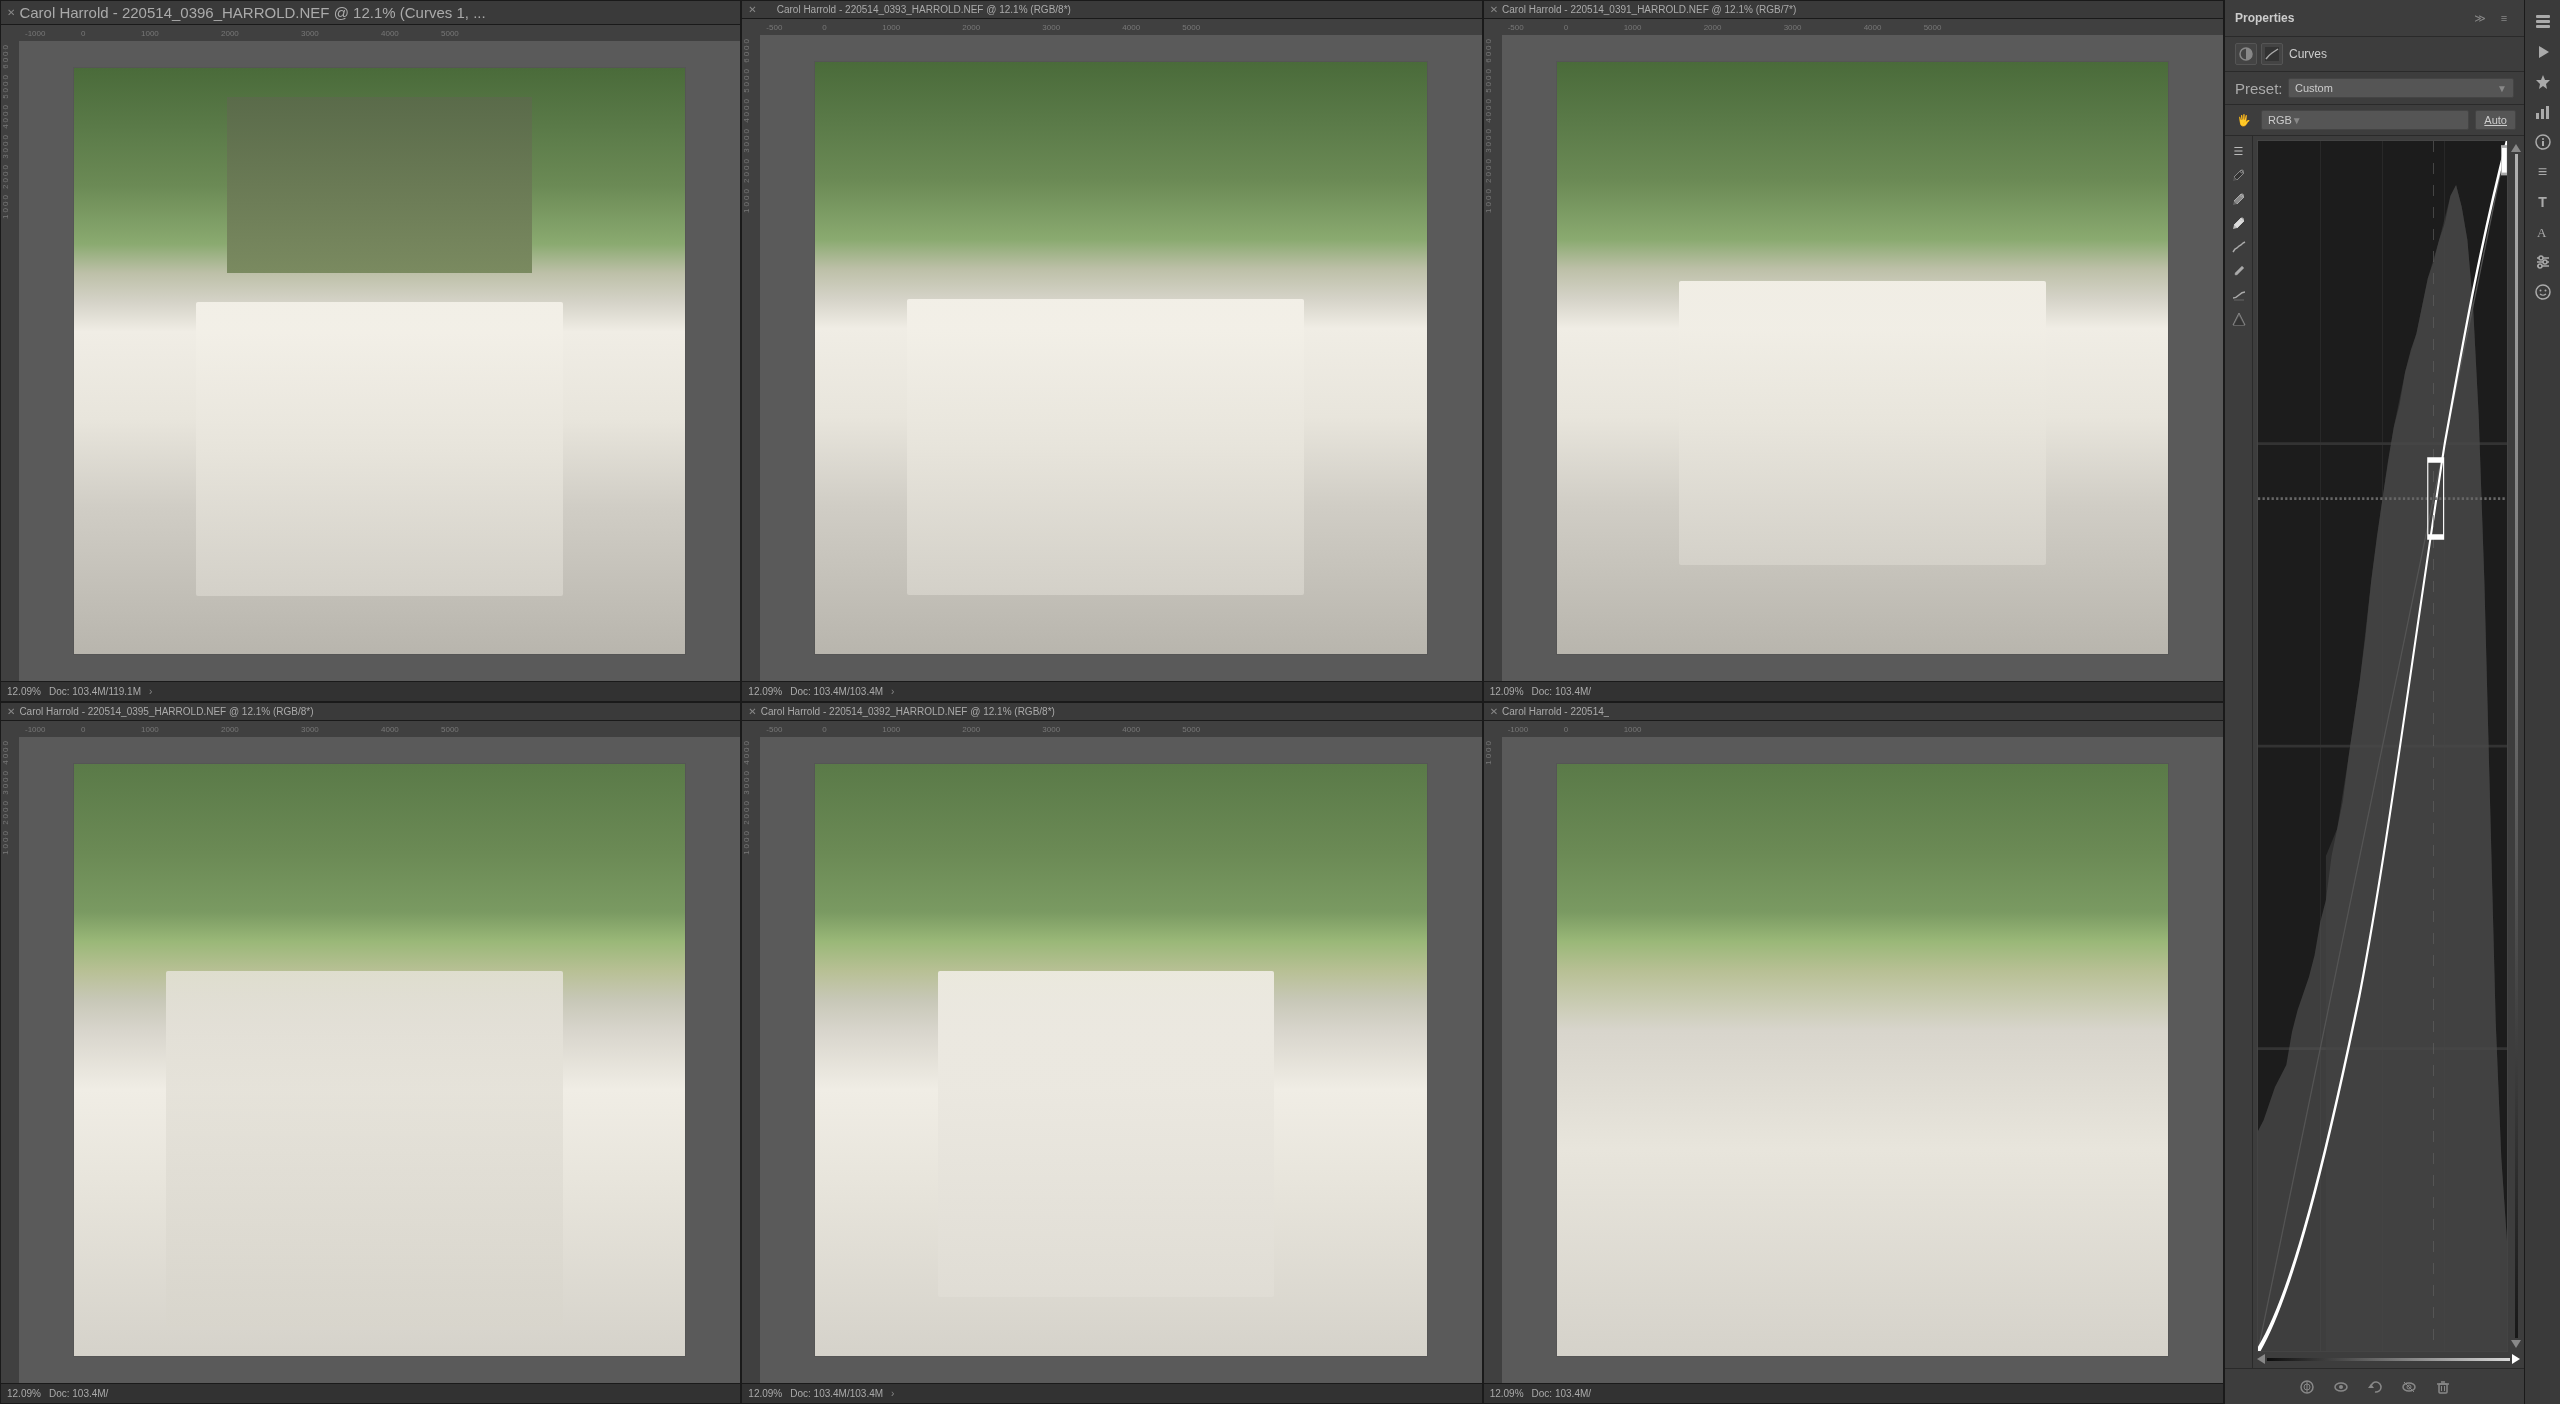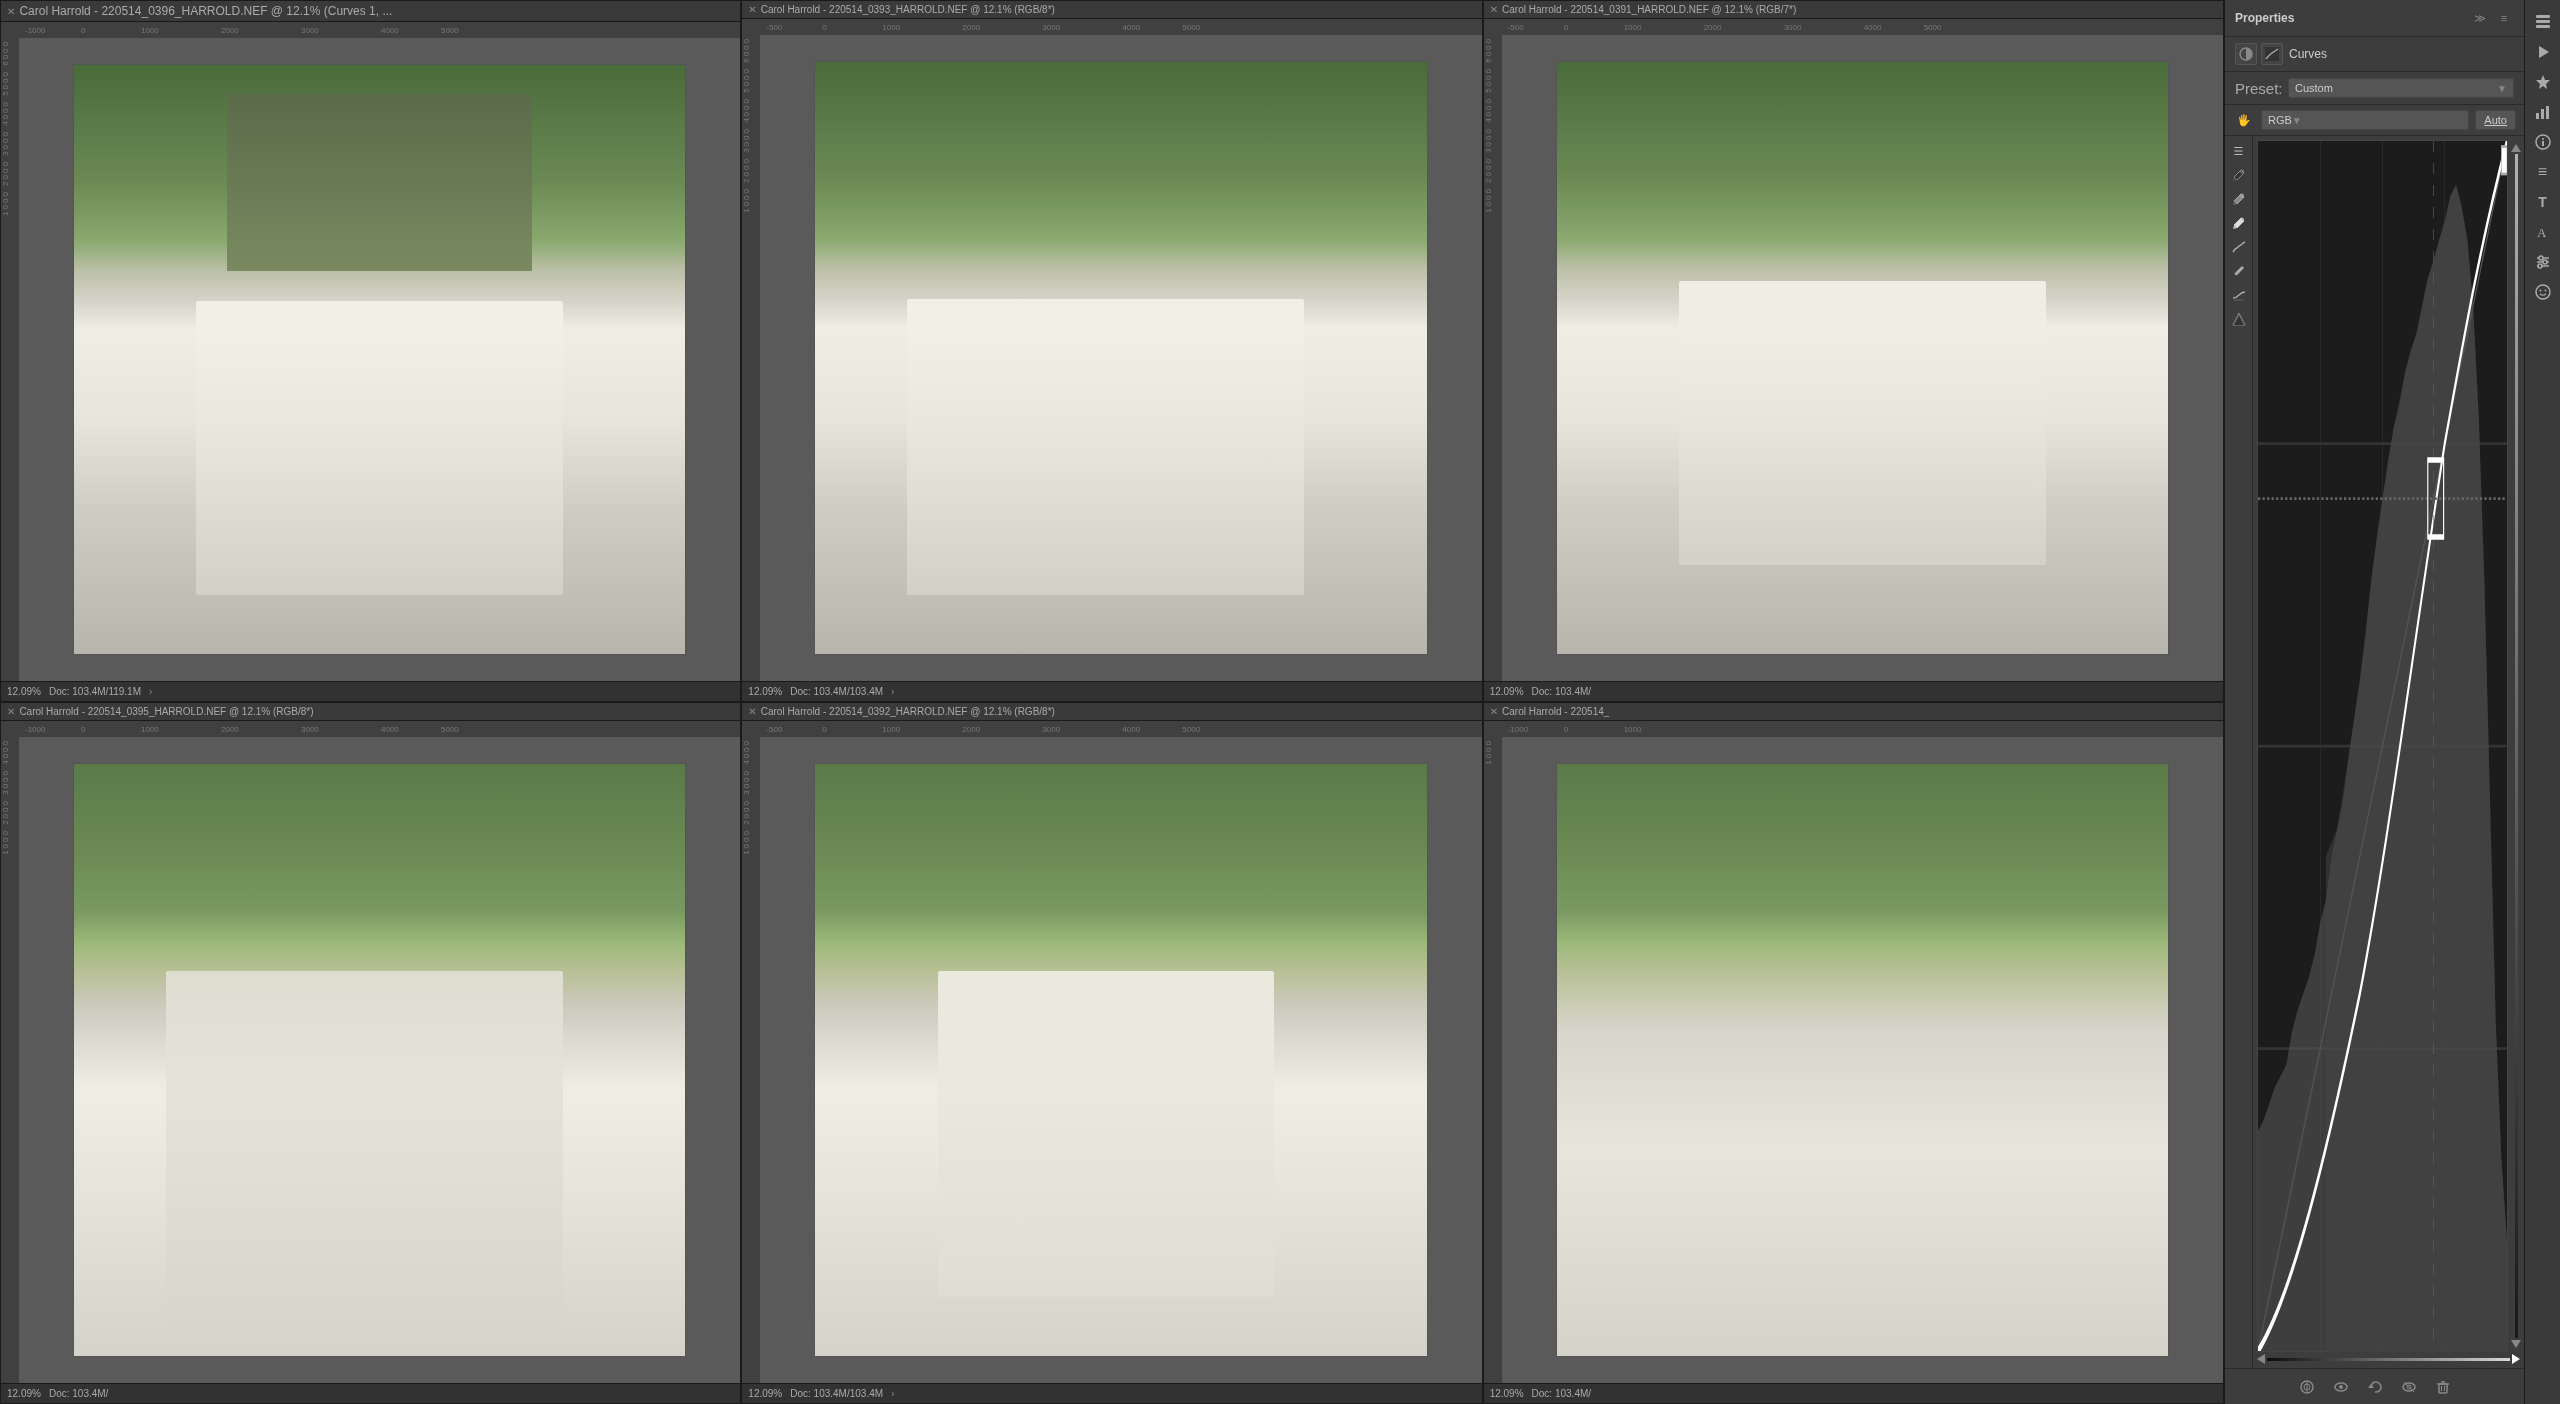--- a/index.html
+++ b/index.html
@@ -288,21 +288,21 @@
 </head>
 <body>
 
 <div class="main-layout">
 
   <div class="canvas-area">
 
     <div class="image-panel">
       <div class="image-panel-titlebar">
         <span class="close-btn">✕</span>
-        <span style="font-size:12px;overflow:hidden;white-space:nowrap;text-overflow:ellipsis;">Carol Harrold - 220514_0396_HARROLD.NEF @ 12.1% (Curves 1, ...</span>
+        <span style="font-size:15px;overflow:hidden;white-space:nowrap;text-overflow:ellipsis;">Carol Harrold - 220514_0396_HARROLD.NEF @ 12.1% (Curves 1, ...</span>
       </div>
       <div class="ruler-top" style="height:16px;background:#404040;display:flex;align-items:center;overflow:hidden;padding-left:20px;">
         <span style="font-size:8px;color:#777;position:absolute;left:24px;">-1000</span>
         <span style="font-size:8px;color:#777;position:absolute;left:80px;">0</span>
         <span style="font-size:8px;color:#777;position:absolute;left:140px;">1000</span>
         <span style="font-size:8px;color:#777;position:absolute;left:220px;">2000</span>
         <span style="font-size:8px;color:#777;position:absolute;left:300px;">3000</span>
         <span style="font-size:8px;color:#777;position:absolute;left:380px;">4000</span>
         <span style="font-size:8px;color:#777;position:absolute;left:440px;">5000</span>
       </div>
@@ -323,21 +323,21 @@
       <div class="image-status-bar">
         <span>12.09%</span>
         <span>Doc: 103.4M/119.1M</span>
         <span class="status-arrow">›</span>
       </div>
     </div>
 
     <div class="image-panel">
       <div class="image-panel-titlebar">
         <span class="close-btn">✕</span>
-        <span style="font-size:10px;overflow:hidden;white-space:nowrap;text-overflow:ellipsis;">Carol Harrold - 220514_0393_HARROLD.NEF @ 12.1% (RGB/8*)</span>
+        <span style="font-size:10px;overflow:hidden;white-space:nowrap;text-overflow:ellipsis;margin-left:16px;">Carol Harrold - 220514_0393_HARROLD.NEF @ 12.1% (RGB/8*)</span>
       </div>
       <div class="ruler-top" style="height:16px;background:#404040;display:flex;align-items:center;overflow:hidden;padding-left:20px;">
         <span style="font-size:8px;color:#777;position:absolute;left:24px;">-500</span>
         <span style="font-size:8px;color:#777;position:absolute;left:80px;">0</span>
         <span style="font-size:8px;color:#777;position:absolute;left:140px;">1000</span>
         <span style="font-size:8px;color:#777;position:absolute;left:220px;">2000</span>
         <span style="font-size:8px;color:#777;position:absolute;left:300px;">3000</span>
         <span style="font-size:8px;color:#777;position:absolute;left:380px;">4000</span>
         <span style="font-size:8px;color:#777;position:absolute;left:440px;">5000</span>
       </div>

